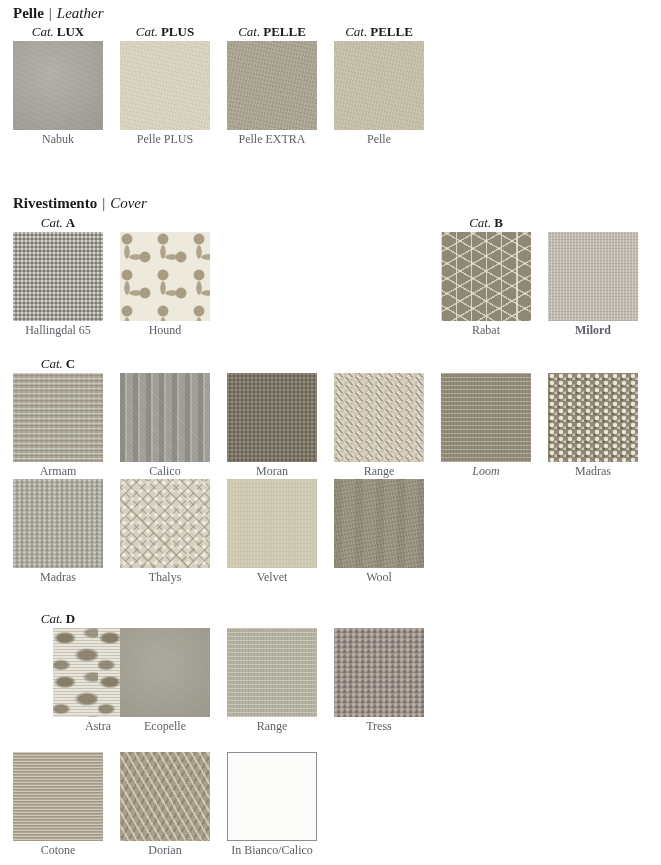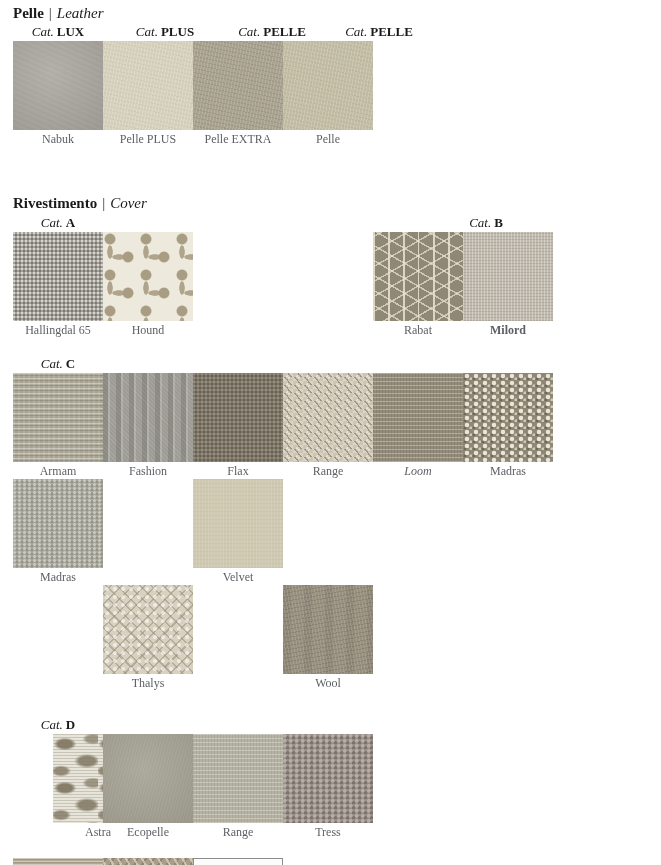--- a/index.html
+++ b/index.html
@@ -13,21 +13,21 @@
   .heading .t-bold{font-weight:bold;}
   .heading .t-sep{font-weight:normal;color:#333;margin:0 5px;}
   .heading .t-italic{font-style:italic;}
   .catline{
     display:grid;grid-template-columns:repeat(6,90px);column-gap:17px;
     height:15px;line-height:15px;margin:1px 0 2px 0;font-size:13px;
   }
   .cat{white-space:nowrap;text-align:center;}
   .cat .pfx{font-style:italic;margin-right:3px;}
   .cat .cname{font-weight:bold;}
-  .row{display:grid;grid-template-columns:repeat(6,90px);}
+  .row{display:grid;grid-template-columns:repeat(6,90px);column-gap:17px;}
   .cell{width:90px;}
   .sw{width:90px;height:89px;box-sizing:border-box;}
   .name{
     margin-top:2px;height:15px;line-height:15px;text-align:center;
     font-size:12px;color:#5c5f64;white-space:nowrap;
   }
   .group{margin-top:0;}
   .g-c{margin-top:18px;}
   .g-d{margin-top:26px;}
   .g-e{margin-top:18px;}
@@ -190,51 +190,51 @@
         <div class="catline">
           <div class="cat" style="grid-column: 1;"><span class="pfx">Cat.</span><span class="cname">C</span></div>
         </div>
         <div class="row">
           <div class="cell" style="grid-column: 1;">
             <div class="sw t-armam" style="background-color: rgb(169, 164, 146);"></div>
             <div class="name">Armam</div>
           </div>
           <div class="cell" style="grid-column: 2;">
             <div class="sw t-fashion" style="background-color: rgb(163, 161, 154);"></div>
-            <div class="name">Fashion</div>
+            <div class="name">Calico</div>
           </div>
           <div class="cell" style="grid-column: 3;">
             <div class="sw t-flax" style="background-color: rgb(126, 118, 103);"></div>
-            <div class="name">Flax</div>
+            <div class="name">Moran</div>
           </div>
           <div class="cell" style="grid-column: 4;">
             <div class="sw t-ikat" style="background-color: rgb(205, 197, 177);"></div>
             <div class="name">Range</div>
           </div>
           <div class="cell" style="grid-column: 5; font-style: italic;">
             <div class="sw t-loom" style="background-color: rgb(148, 140, 123);"></div>
             <div class="name">Loom</div>
           </div>
           <div class="cell" style="grid-column: 6;">
             <div class="sw t-madras" style="background-color: rgb(143, 135, 117);"></div>
             <div class="name">Madras</div>
           </div>
         </div>
         <div class="row">
           <div class="cell" style="grid-column: 1;">
             <div class="sw t-moran" style="background-color: rgb(167, 166, 155);"></div>
             <div class="name">Madras</div>
           </div>
+          <div class="cell" style="grid-column: 2;">
+            <div class="sw t-thalys" style="background-color: rgb(215, 209, 193);"></div>
+            <div class="name">Thalys</div>
+          </div>
           <div class="cell" style="grid-column: 3;">
             <div class="sw t-velvet" style="background-color: rgb(207, 201, 178);"></div>
             <div class="name">Velvet</div>
-          </div>
-          <div class="cell" style="grid-column: 2;">
-            <div class="sw t-thalys" style="background-color: rgb(215, 209, 193);"></div>
-            <div class="name">Thalys</div>
           </div>
           <div class="cell" style="grid-column: 4;">
             <div class="sw t-wool" style="background-color: rgb(152, 145, 127);"></div>
             <div class="name">Wool</div>
           </div>
         </div>
       </div>
       <div class="group g-d">
         <div class="catline">
           <div class="cat" style="grid-column: 1;"><span class="pfx">Cat.</span><span class="cname">D</span></div>

